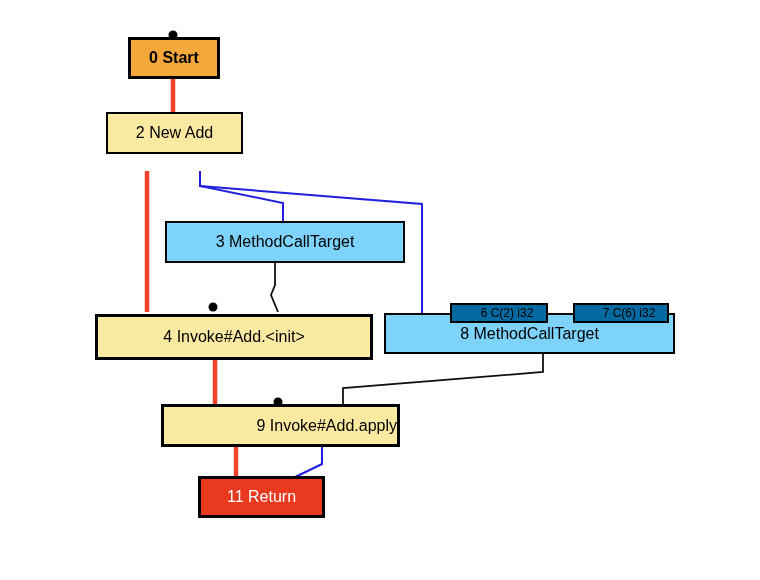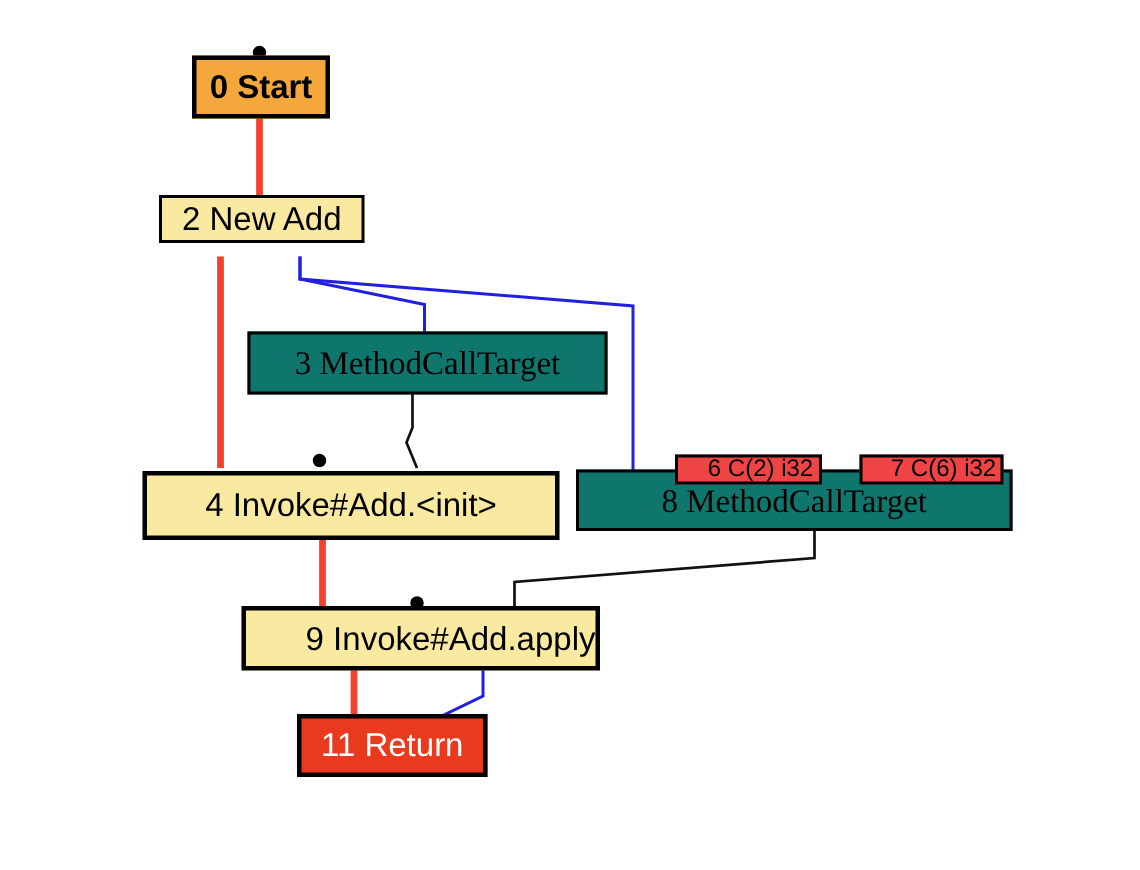--- a/index.html
+++ b/index.html
@@ -22,41 +22,41 @@
     width: 760px;
     height: 580px;
   }
   .node {
     position: absolute;
     box-sizing: border-box;
     border: 2px solid #000000;
     display: flex;
     align-items: center;
     justify-content: center;
-    font-size: 22px;
+    font-size: 16px;
     line-height: 1;
     color: #000000;
     white-space: nowrap;
     z-index: 2;
   }
   .node.fixed { border-width: 3px; }
   .node.start-node {
     background: #f4a83c;
     font-weight: bold;
   }
   .node.yellow-node { background: #fae9a0; }
-  .node.lavender-node { background: #0f766e; font-family: Liberation Serif, serif; }
+  .node.lavender-node { background: #7dd3fc; }
   .node.return-node {
     background: #e93a1f;
     color: #ffffff;
   }
   .node.const-node {
-    background: #ef4444;
+    background: #0369a1;
     border-width: 2px;
-    font-size: 16px;
+    font-size: 12px;
     z-index: 3;
     padding-left: 16px;
   }
 </style>
 </head>
 <body>
 
 <div id="canvas">
 
   <svg id="edges-layer" viewBox="0 0 760 580" xmlns="http://www.w3.org/2000/svg">
@@ -75,21 +75,21 @@
 
     <circle cx="173" cy="35" r="4.5" fill="#000000"></circle>
     <circle cx="213" cy="307" r="4.5" fill="#000000"></circle>
     <circle cx="278" cy="402" r="4.5" fill="#000000"></circle>
   </svg>
 
   <div class="node start-node fixed" style="left:128px; top:37px; width:92px; height:42px;">
     <span>0 Start</span>
   </div>
 
-  <div class="node yellow-node" style="left:106px; top:130px; width:137px; height:32px; border-width:2.5px;">
+  <div class="node yellow-node" style="left:106px; top:112px; width:137px; height:42px; border-width:2.5px;">
     <span>2 New Add</span>
   </div>
 
   <div class="node lavender-node" style="left:165px; top:221px; width:240px; height:42px;">
     <span>3 MethodCallTarget</span>
   </div>
 
   <div class="node yellow-node fixed" style="left:95px; top:314px; width:278px; height:46px;">
     <span>4 Invoke#Add.&lt;init&gt;</span>
   </div>

